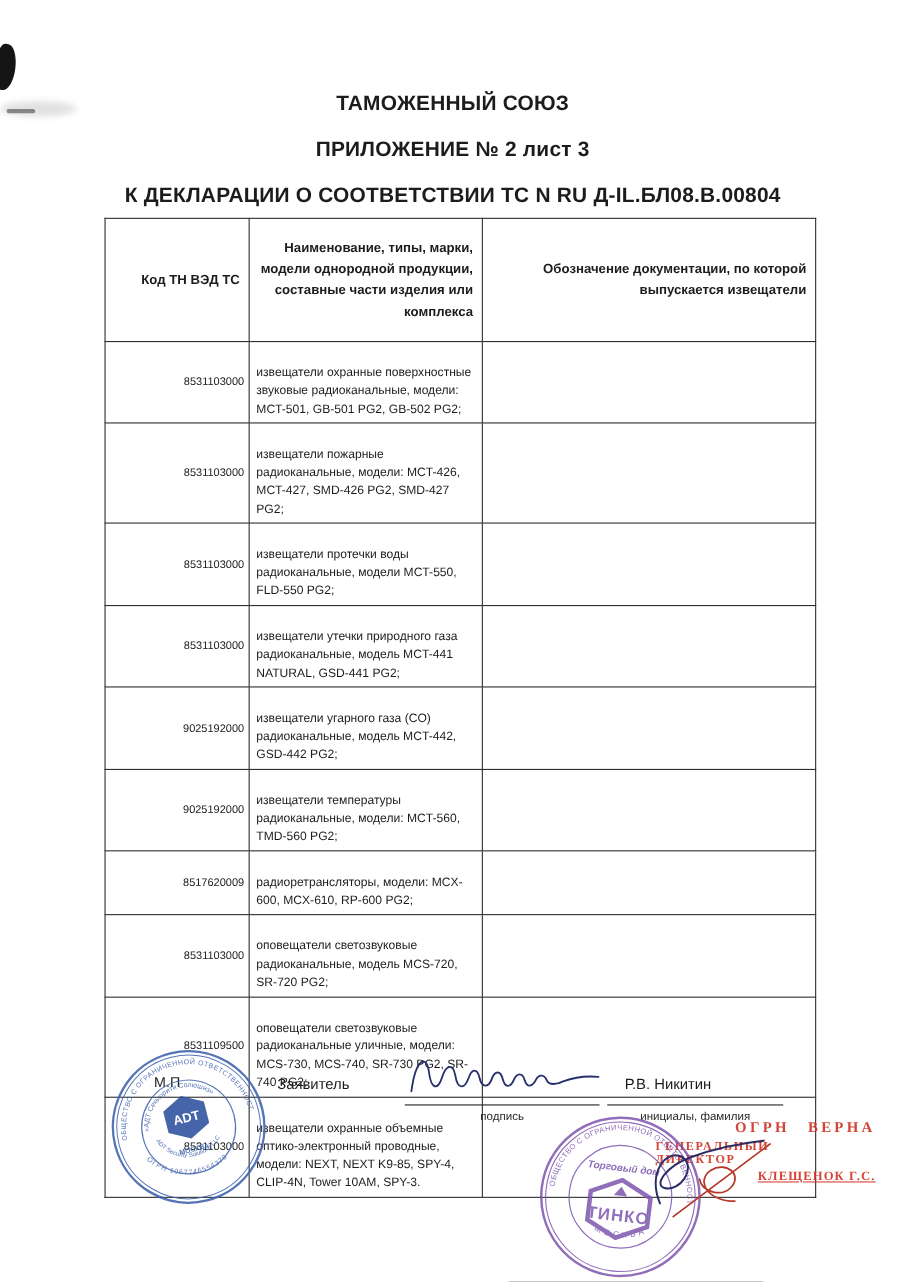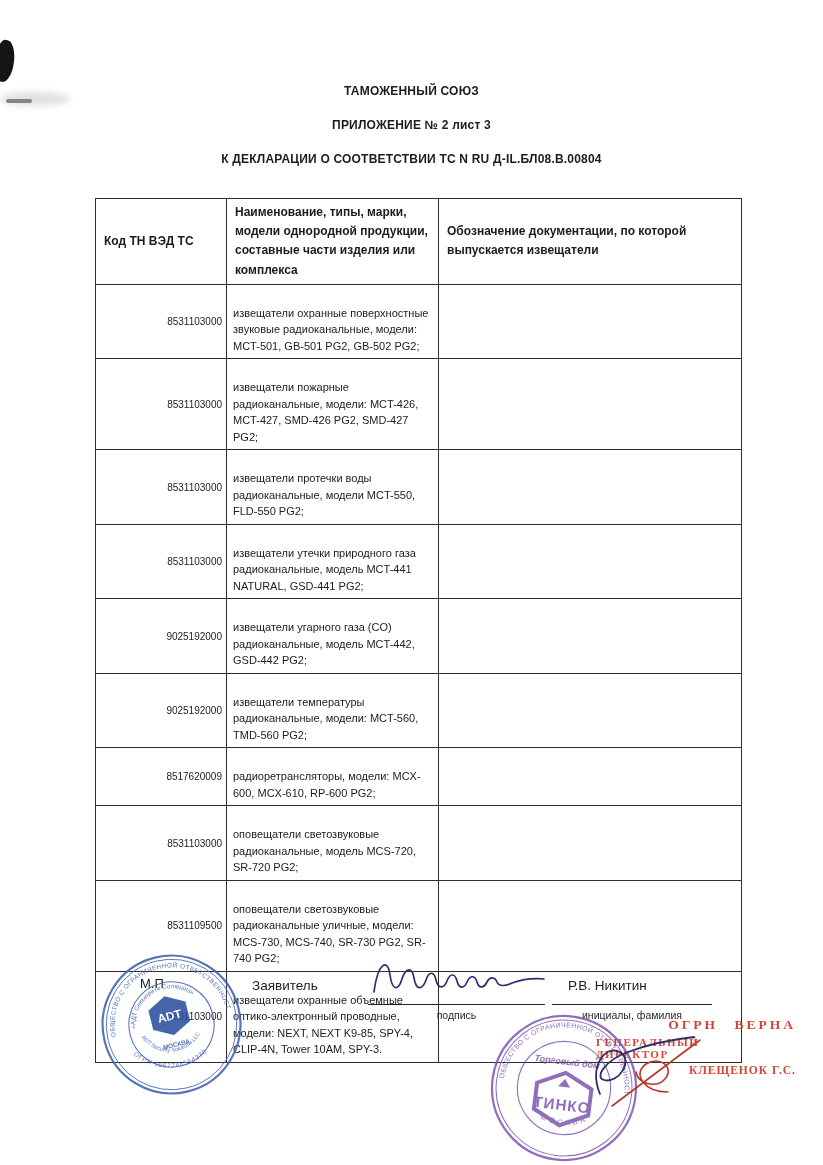--- a/index.html
+++ b/index.html
@@ -13,26 +13,26 @@
     overflow: hidden;
   }
 
   
   .artifact-blob { position: absolute; left: -4px; top: 40px; width: 18px; height: 42px; background: #151515; border-radius: 40% 60% 55% 45%; transform: rotate(8deg); }
   .artifact-smudge { position: absolute; left: 0; top: 92px; width: 70px; height: 14px; background: #c8c8c8; opacity: .55; filter: blur(3px); border-radius: 50%; }
   .artifact-dash { position: absolute; left: 6px; top: 99px; width: 26px; height: 4px; background: #6d6d6d; opacity: .8; border-radius: 2px; }
 
   
   .titles { position: absolute; top: 84px; left: 0; width: 100%; text-align: center; }
-  .titles .t { font-weight: bold; font-size: 12px; letter-spacing: .2px; margin-bottom: 20px; }
+  .titles .t { font-weight: bold; font-size: 19px; letter-spacing: .2px; margin-bottom: 20px; }
 
   
   table.decl { position: absolute; top: 198px; left: 95px; width: 646px; border-collapse: collapse; table-layout: fixed; }
   table.decl th, table.decl td { border: 1.6px solid #2e2e2e; }
-  table.decl th { font-size: 12px; font-weight: bold; text-align: left; vertical-align: middle; padding: 4px 8px; line-height: 1.6; }
+  table.decl th { font-size: 12px; font-weight: bold; text-align: right; vertical-align: middle; padding: 17px 8px; line-height: 1.6; }
   table.decl td.code { font-size: 10px; vertical-align: middle; padding: 4px 4px 4px 6px; text-align: right; }
   table.decl td.desc { font-size: 11px; line-height: 1.5; vertical-align: top; padding: 20px 6px 4px 6px; }
   table.decl td.docs { padding: 3px 6px; }
 
   
   .mp-label { position: absolute; left: 140px; top: 976px; font-size: 13px; }
   .applicant-label { position: absolute; left: 252px; top: 978px; font-size: 13.5px; }
 
   .sig-line { position: absolute; border-top: 1.5px solid #222; }
   .sig-line.first { left: 368px; top: 1004px; width: 177px; }
@@ -44,21 +44,21 @@
 
   .sig-main { position: absolute; left: 366px; top: 950px; width: 185px; height: 58px; }
 
   
   .stamp-adt { position: absolute; left: 99px; top: 952px; width: 145px; height: 145px; transform: rotate(-14deg); opacity: .88; }
   .stamp-tinko { position: absolute; left: 488px; top: 1012px; width: 152px; height: 152px; transform: rotate(7deg); opacity: .85; }
 
   .copy-stamp { position: absolute; left: 596px; top: 1017px; width: 200px; color: #cf3526; font-family: "Liberation Serif", serif; font-weight: bold; opacity: .92; }
   .copy-stamp .l1 { font-size: 13.5px; letter-spacing: 3px; text-align: right; word-spacing: 10px; }
   .copy-stamp .l2 { font-size: 11px; letter-spacing: 1.5px; text-align: justify; margin-top: 3px; word-spacing: 24px; }
-  .copy-stamp .l3 { font-size: 11.5px; letter-spacing: 1px; text-align: right; margin-top: 4px; }
+  .copy-stamp .l3 { font-size: 11.5px; letter-spacing: 1px; text-align: right; margin-top: 4px; text-decoration: underline; }
 
   .sig-bottom { position: absolute; left: 572px; top: 1022px; width: 160px; height: 95px; }
 </style>
 </head>
 <body>
 
 <div class="page">
 
   <div class="artifact-blob"></div>
   <div class="artifact-smudge"></div>

